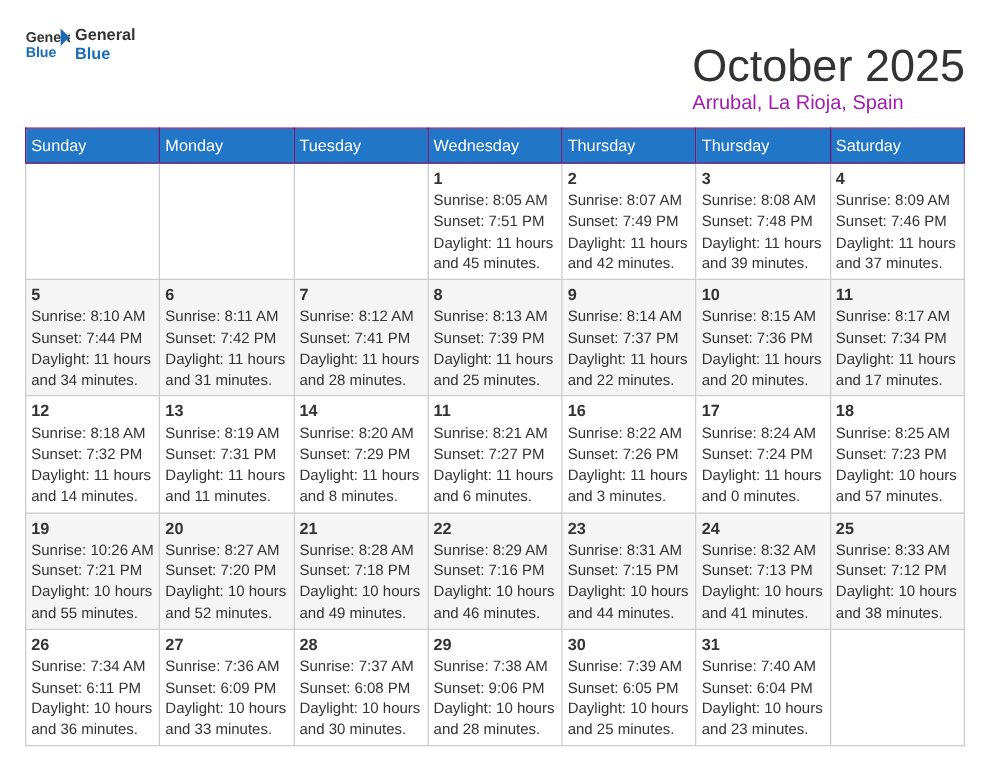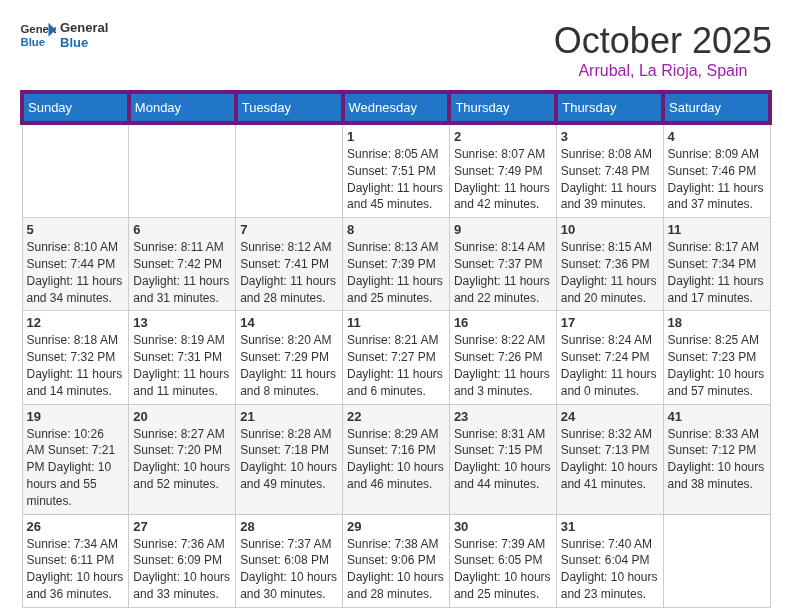--- a/index.html
+++ b/index.html
@@ -19,21 +19,22 @@
     .logo {
       display: flex;
       align-items: center;
       gap: 4px;
     }
     .logo-icon {
       width: 36px;
       height: 28px;
     }
     .title-block {
-      text-align: center;
+      text-align: left;
+      margin-top: 12px;
     }
     .month-title {
       font-size: 36px;
       color: #333;
       font-weight: normal;
     }
     .subtitle {
       font-size: 16px;
       color: #a21caf;
     }
@@ -42,21 +43,21 @@
       border-collapse: collapse;
       font-size: 11px;
     }
     thead tr th {
       background-color: #2176c7;
       color: #fff;
       padding: 6px 4px;
       text-align: left;
       font-size: 13px;
       font-weight: normal;
-      border: 4px solid #701a75;
+      border: 1px solid #701a75;
     }
     tbody tr td {
       vertical-align: top;
       border: 1px solid #ccc;
       padding: 4px;
       width: 106px;
       height: 90px;
       background: #fff;
     }
     tbody tr:nth-child(even) td {
@@ -260,21 +261,21 @@
 Sunset: 7:15 PM
 Daylight: 10 hours and 44 minutes.</div>
         </td>
         <td>
           <span class="day-number">24</span>
           <div class="day-info">Sunrise: 8:32 AM
 Sunset: 7:13 PM
 Daylight: 10 hours and 41 minutes.</div>
         </td>
         <td>
-          <span class="day-number">41</span>
+          <span class="day-number">25</span>
           <div class="day-info">Sunrise: 8:33 AM
 Sunset: 7:12 PM
 Daylight: 10 hours and 38 minutes.</div>
         </td>
       </tr>
       <tr>
         <td>
           <span class="day-number">26</span>
           <div class="day-info">Sunrise: 7:34 AM
 Sunset: 6:11 PM

